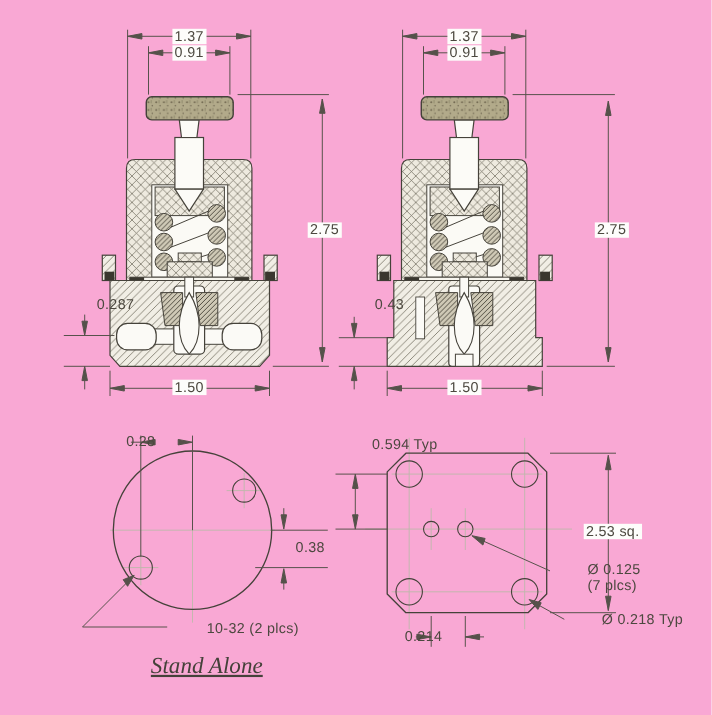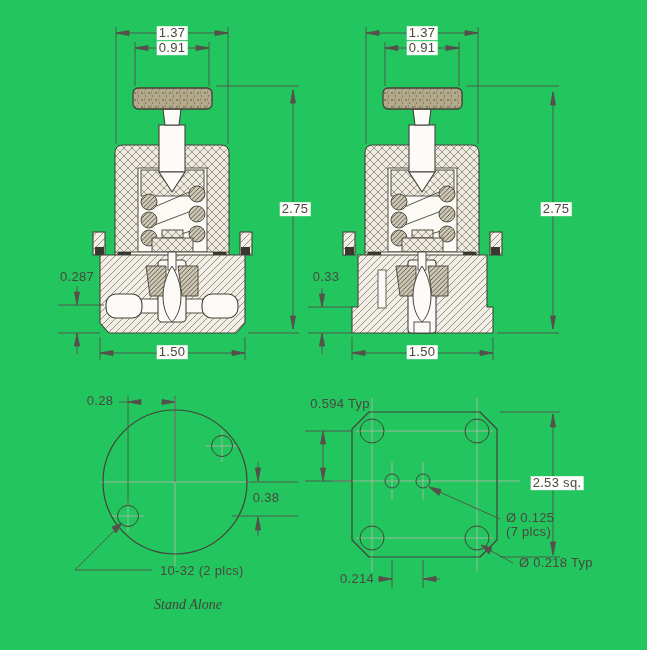--- a/index.html
+++ b/index.html
@@ -1,31 +1,31 @@
 <!DOCTYPE html>
 <html><head>
 <meta charset="utf-8">
 <style>
   html,body{margin:0;padding:0;background:#ffffff;}
   #stage{
-    position:relative;width:647px;height:650px;background:#22c55e;
+    position:relative;width:647px;height:650px;background:#f9a8d4;
     font-family:"Liberation Sans", sans-serif;overflow:hidden;
   }
   svg{position:absolute;left:0;top:0;}
   .dim{
     position:absolute;transform:translate(-50%,-50%);
     font-size:13px;color:#4c483f;letter-spacing:.3px;white-space:nowrap;
     background:#fdfdfb;padding:0 2px;line-height:1.05;
   }
-  .dim.nobg{background:transparent;}
+  .dim.nobg{background:transparent;margin-left:28px;}
   .dim.leftalign{transform:translate(0,-50%);}
   .caption{
     position:absolute;transform:translate(-50%,-50%);
     font-family:"Liberation Serif", serif;font-style:italic;
-    font-size:14px;color:#45413a;white-space:nowrap;
+    font-size:21px;color:#45413a;white-space:nowrap;text-decoration:underline;
   }
 </style>
 </head>
 <body>
 
 <div id="stage">
 
 <svg width="647" height="650" viewBox="0 0 647 650">
   <defs>
     <pattern id="pk" width="7" height="7" patternUnits="userSpaceOnUse">
@@ -265,25 +265,25 @@
 
 <div class="dim" style="left:172px;top:33px">1.37</div>
 <div class="dim" style="left:172px;top:48px">0.91</div>
 <div class="dim" style="left:295px;top:209px">2.75</div>
 <div class="dim nobg" style="left:77px;top:277px">0.287</div>
 <div class="dim" style="left:172px;top:352px">1.50</div>
 
 <div class="dim" style="left:422px;top:33px">1.37</div>
 <div class="dim" style="left:422px;top:48px">0.91</div>
 <div class="dim" style="left:556px;top:209px">2.75</div>
-<div class="dim nobg" style="left:326px;top:277px">0.33</div>
+<div class="dim nobg" style="left:326px;top:277px">0.43</div>
 <div class="dim" style="left:422px;top:352px">1.50</div>
 
 <div class="dim nobg" style="left:100px;top:401px">0.28</div>
-<div class="dim nobg" style="left:266px;top:498px">0.38</div>
+<div class="dim nobg" style="left:254px;top:498px">0.38</div>
 <div class="dim nobg leftalign" style="left:158px;top:571px">10-32 (2 plcs)</div>
 <div class="caption" style="left:188px;top:605px">Stand Alone</div>
 
 <div class="dim nobg" style="left:340px;top:404px">0.594 Typ</div>
 <div class="dim" style="left:557px;top:483px">2.53 sq.</div>
 <div class="dim nobg leftalign" style="left:504px;top:518px">Ø 0.125</div>
 <div class="dim nobg leftalign" style="left:504px;top:532px">(7 plcs)</div>
 <div class="dim nobg leftalign" style="left:517px;top:563px">Ø 0.218 Typ</div>
 <div class="dim nobg" style="left:357px;top:579px">0.214</div>
 

